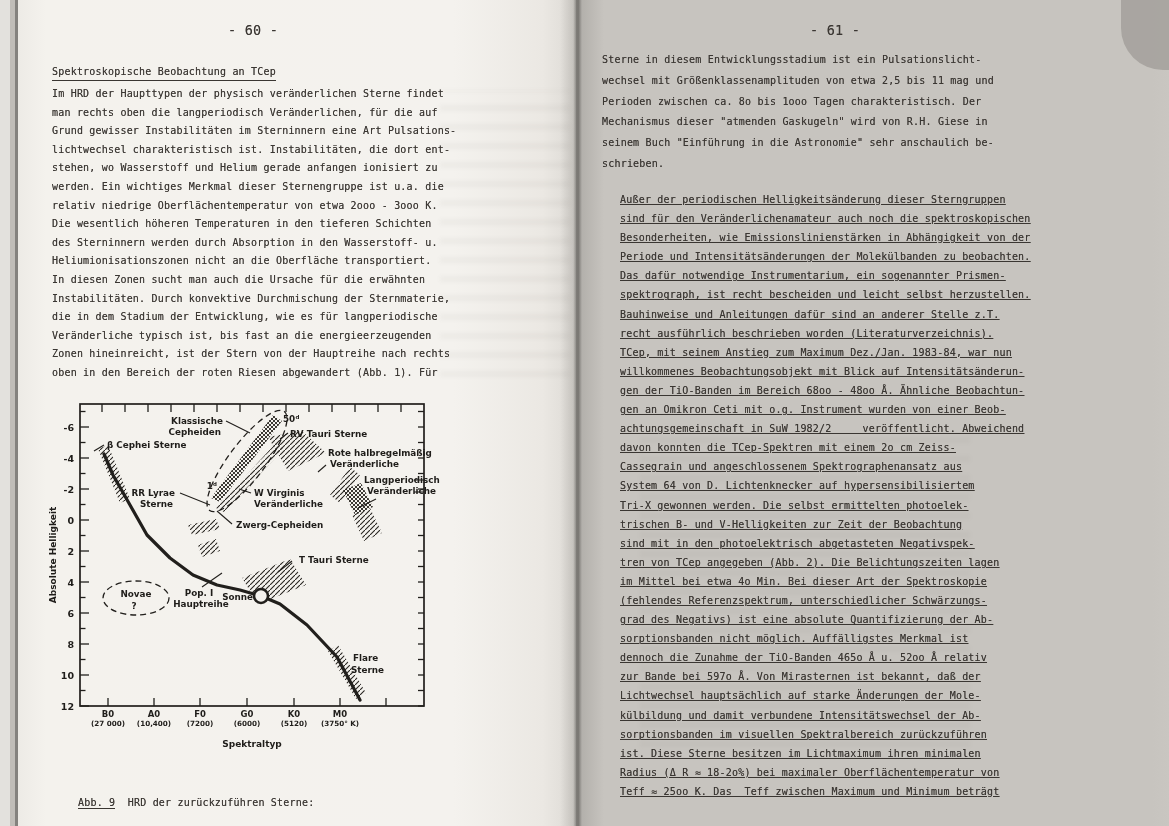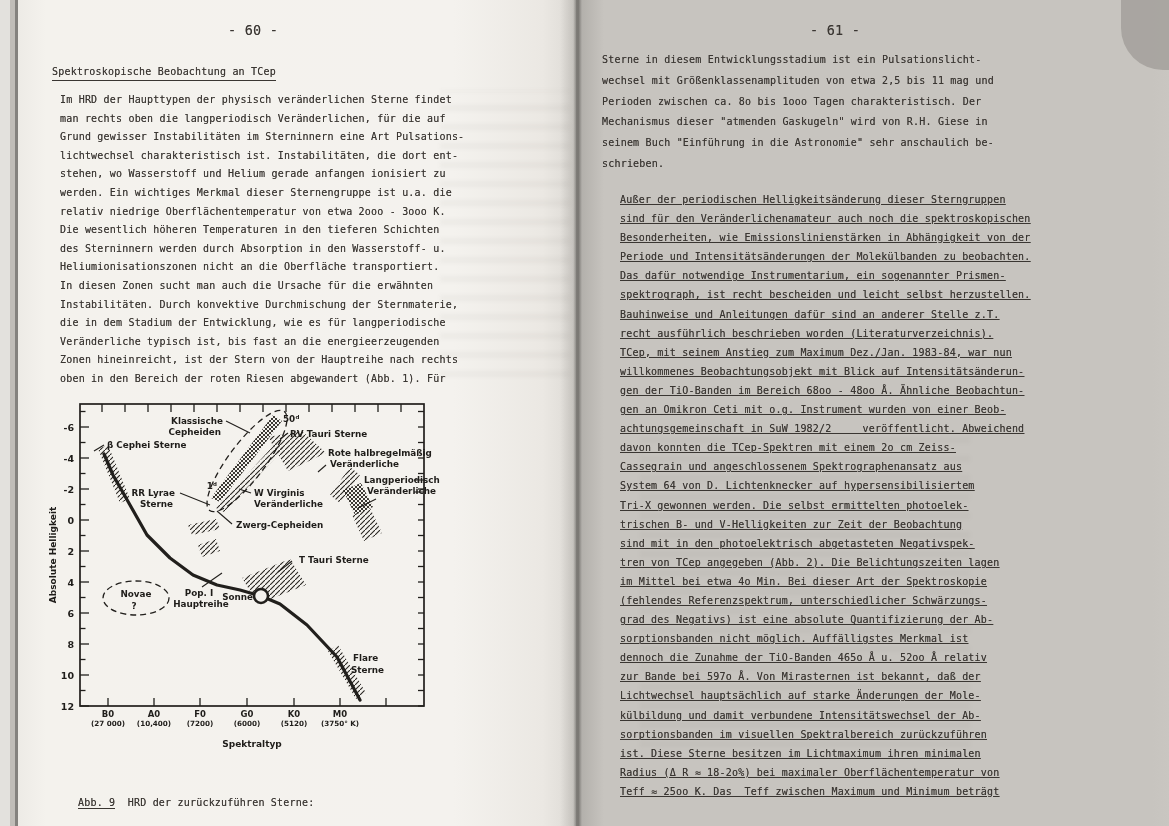--- a/index.html
+++ b/index.html
@@ -21,21 +21,21 @@
   .edge-right{position:absolute;right:0;top:0;width:17px;height:826px;
     background:linear-gradient(90deg,rgba(200,197,192,0),#c9c6c1);}
   .corner-tr{position:absolute;right:0;top:0;width:48px;height:70px;
     background:#a3a09b;border-bottom-left-radius:42px;opacity:.85;}
   .bleed{position:absolute;opacity:.05;filter:blur(2px);
     background:repeating-linear-gradient(0deg,transparent 0 13px,#6b655d 13px 19px);}
   .txt{color:#3a3632;font-size:10px;letter-spacing:.2px;text-shadow:0 0 .5px rgba(58,54,50,.65);white-space:pre;}
   .tline{white-space:pre;}
   .pagenum{position:absolute;font-size:13.5px;}
   .lp-heading{position:absolute;left:52px;top:66px;border-bottom:1.4px solid #3a3632;padding-bottom:3px;}
-  .lp-body{position:absolute;left:52px;top:91px;line-height:18.6px;margin-left:8px;}
+  .lp-body{position:absolute;left:52px;top:85px;line-height:18.6px;}
   .rp-para1{position:absolute;left:602px;top:50px;line-height:20.8px;}
   .rp-para2{position:absolute;left:620px;top:190px;line-height:19.1px;text-decoration:underline;}
   .lp-caption{position:absolute;left:78px;top:754px;line-height:19.5px;}
   .lp-caption .abb{border-bottom:1.4px solid #3a3632;}
   #hrd{position:absolute;left:40px;top:395px;}
   #hrd text{font-family:"DejaVu Sans", sans-serif;font-weight:bold;fill:#1f1d1a;}
 </style>
 </head>
 <body>
 

